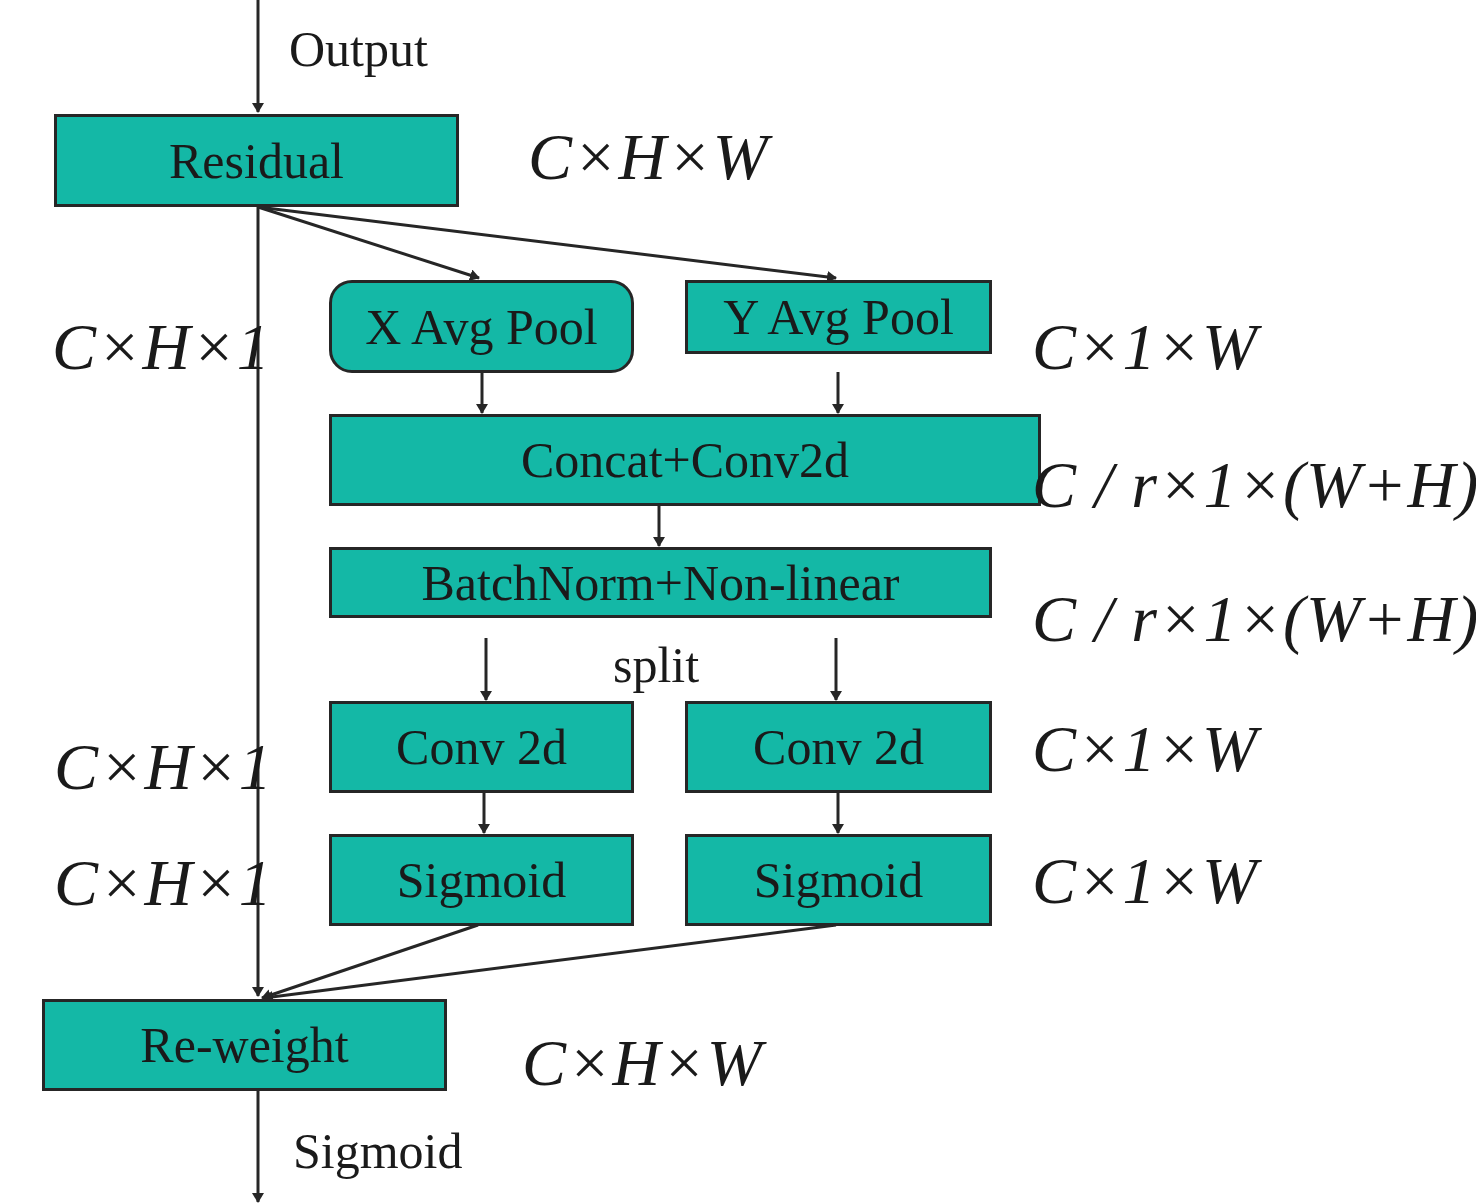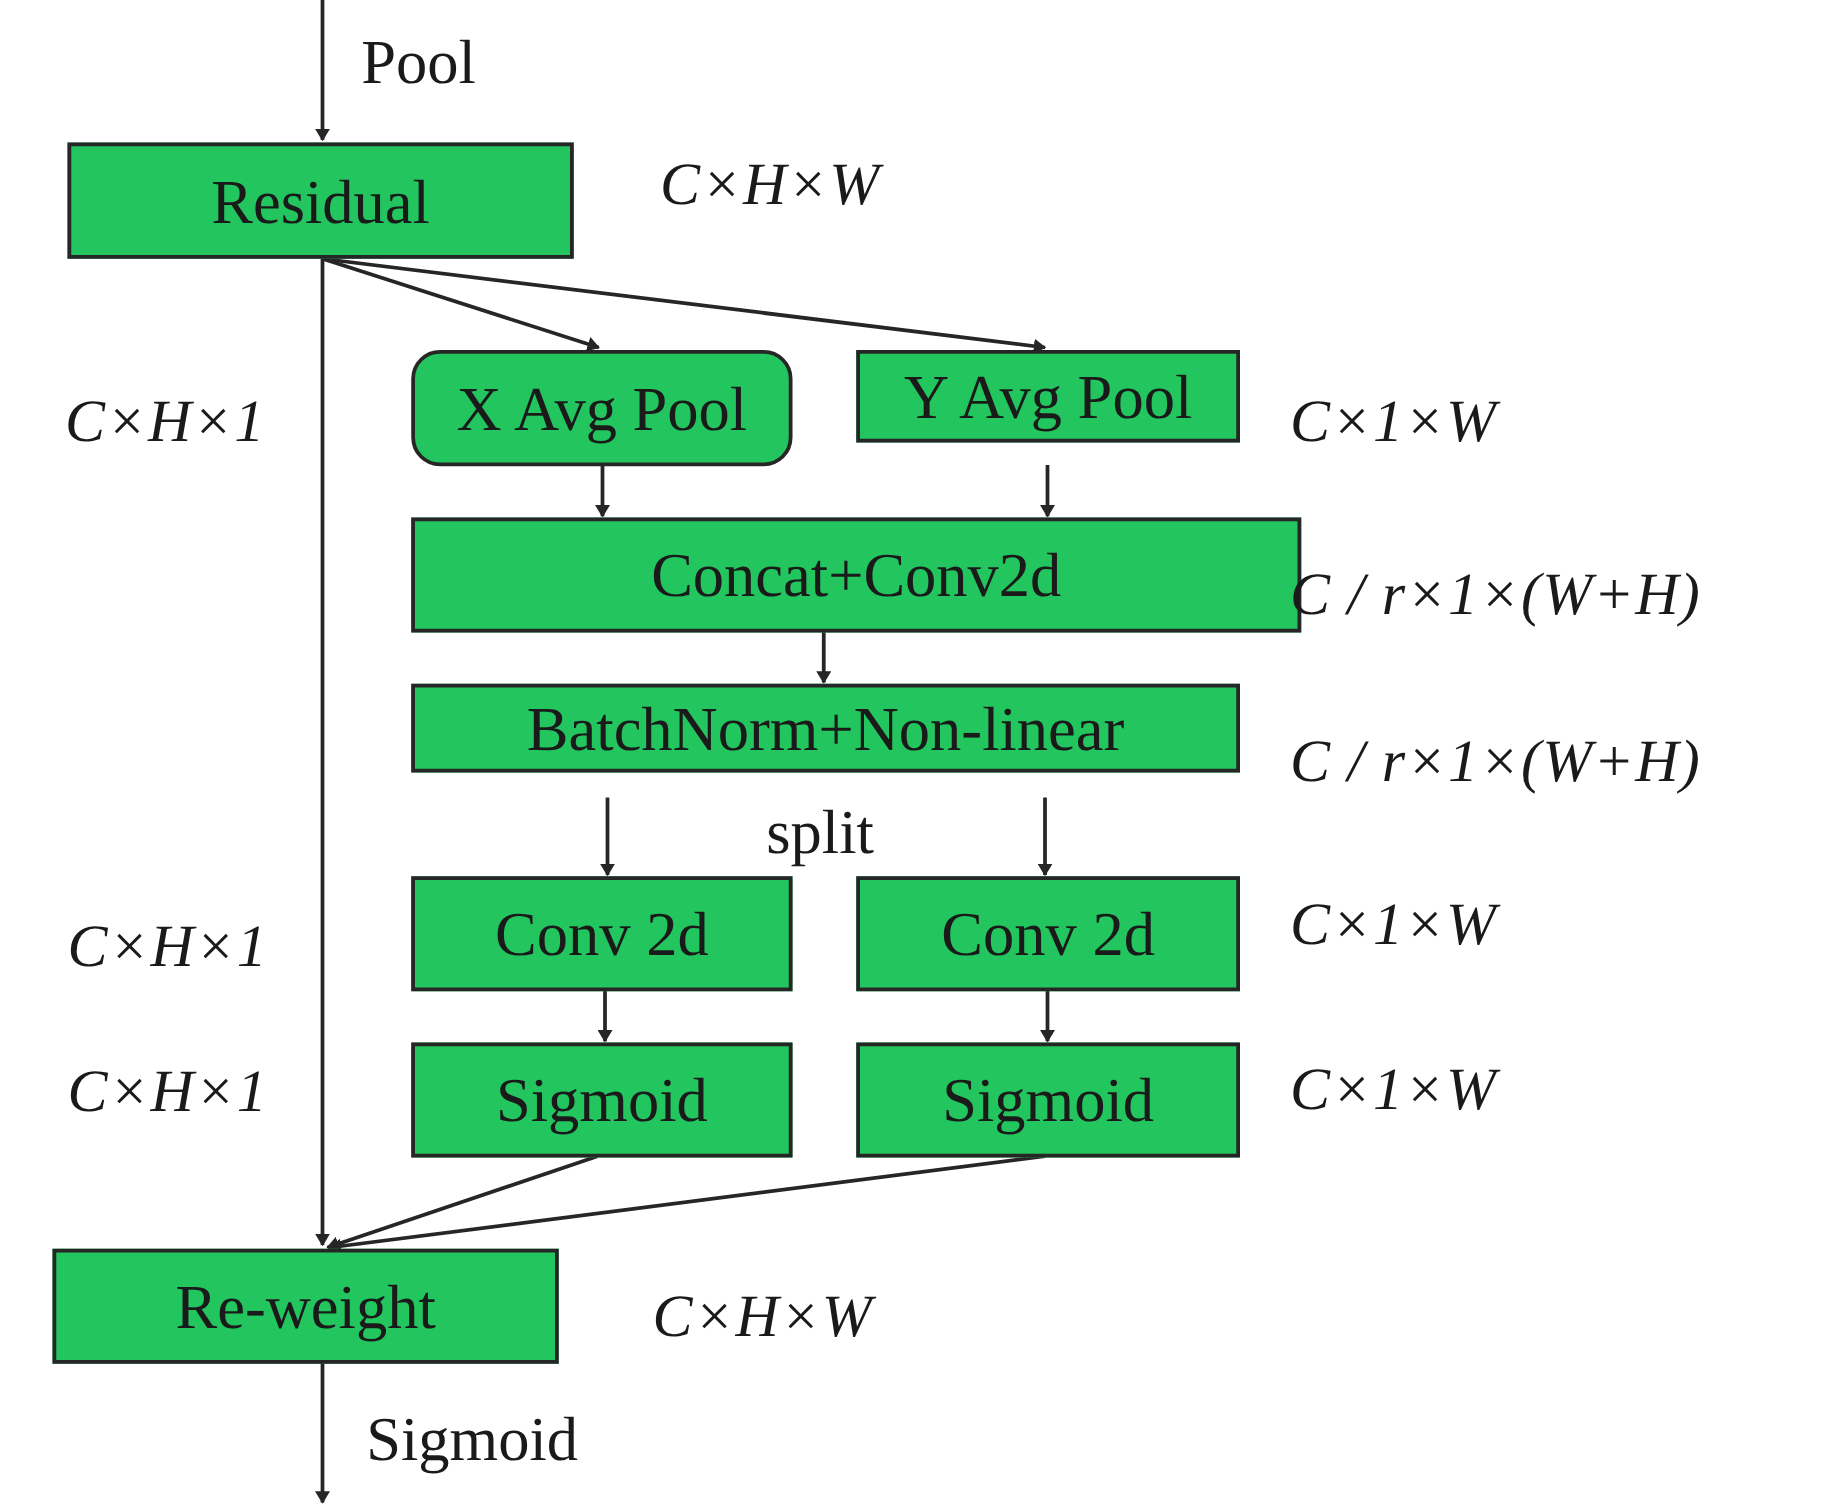--- a/index.html
+++ b/index.html
@@ -1,23 +1,23 @@
 <!DOCTYPE html>
 <html><head>
   <meta charset="utf-8">
   <style>
     html, body { margin: 0; padding: 0; background: #ffffff; }
     body { width: 1476px; height: 1204px; position: relative; overflow: hidden;
            font-family: "Liberation Serif", "DejaVu Serif", serif; color: #1a1a1a; }
     svg.wires { position: absolute; left: 0; top: 0; }
     .box { position: absolute; box-sizing: border-box; border: 3px solid #262626;
-           background: #22c55e; display: flex; align-items: center; justify-content: center;
+           background: #14b8a6; display: flex; align-items: center; justify-content: center;
            font-size: 50px; line-height: 1; white-space: nowrap; }
     .lbl { position: absolute; font-size: 50px; line-height: 1; white-space: nowrap; }
-    .dim { position: absolute; font-size: 48px; line-height: 1; white-space: nowrap; letter-spacing: 1px; }
+    .dim { position: absolute; font-size: 66px; line-height: 1; white-space: nowrap; letter-spacing: 1px; }
     .dim i { font-style: italic; }
   </style>
 </head>
 <body>
 
 <svg class="wires" width="1476" height="1204" viewBox="0 0 1476 1204">
   <defs>
     <marker id="ah" markerWidth="10" markerHeight="12" refX="9" refY="6" orient="auto" markerUnits="userSpaceOnUse">
       <path d="M0,0 L10,6 L0,12 Z" fill="#262626"></path>
     </marker>
@@ -44,21 +44,21 @@
 <div class="box" style="left:329px; top:280px; width:305px; height:93px;border-radius:23px;">X Avg Pool</div>
 <div class="box" style="left:685px; top:280px; width:307px; height:74px;">Y Avg Pool</div>
 <div class="box" style="left:329px; top:414px; width:712px; height:92px;">Concat+Conv2d</div>
 <div class="box" style="left:329px; top:547px; width:663px; height:71px;">BatchNorm+Non-linear</div>
 <div class="box" style="left:329px; top:701px; width:305px; height:92px;">Conv 2d</div>
 <div class="box" style="left:685px; top:701px; width:307px; height:92px;">Conv 2d</div>
 <div class="box" style="left:329px; top:834px; width:305px; height:92px;">Sigmoid</div>
 <div class="box" style="left:685px; top:834px; width:307px; height:92px;">Sigmoid</div>
 <div class="box" style="left:42px; top:999px; width:405px; height:92px;">Re-weight</div>
 
-<div class="lbl" style="left:289px; top:24px;">Pool</div>
+<div class="lbl" style="left:289px; top:24px;">Output</div>
 <div class="lbl" style="left:293px; top:1126px;">Sigmoid</div>
 <div class="lbl" style="left:613px; top:640px;text-align:center;">split</div>
 
 <div class="dim" style="left:528px; top:124px;"><i>C×H×W</i></div>
 <div class="dim" style="left:52px; top:314px;"><i>C×H×1</i></div>
 <div class="dim" style="left:1032px; top:314px;"><i>C×1×W</i></div>
 <div class="dim" style="left:1032px; top:452px;"><i>C / r×1×(W+H)</i></div>
 <div class="dim" style="left:1032px; top:586px;"><i>C / r×1×(W+H)</i></div>
 <div class="dim" style="left:54px; top:734px;"><i>C×H×1</i></div>
 <div class="dim" style="left:1032px; top:716px;"><i>C×1×W</i></div>

